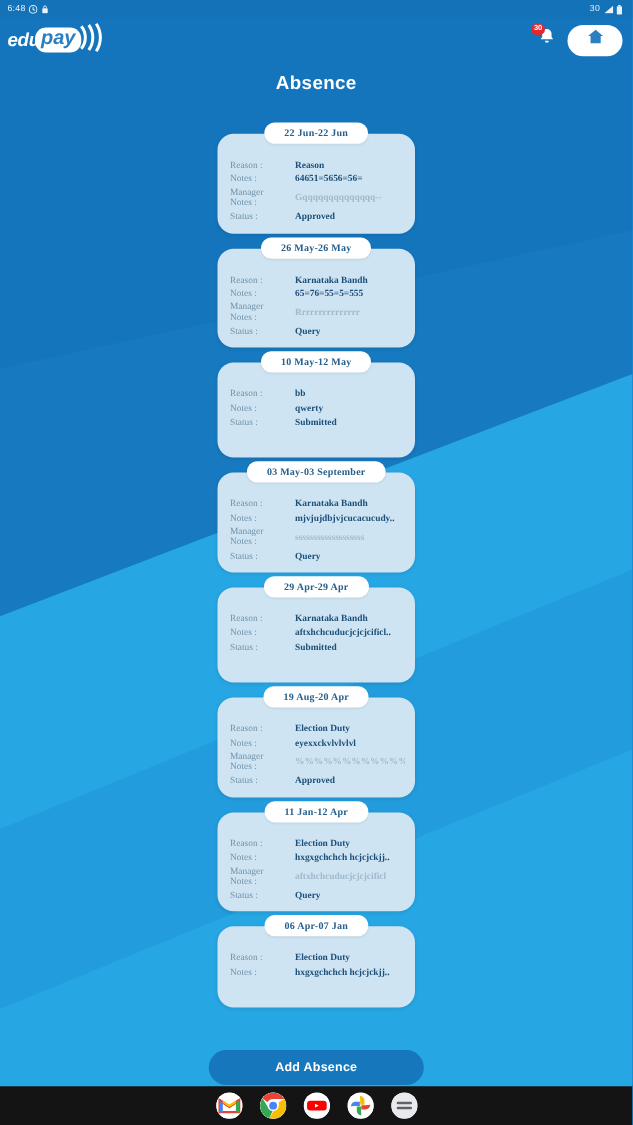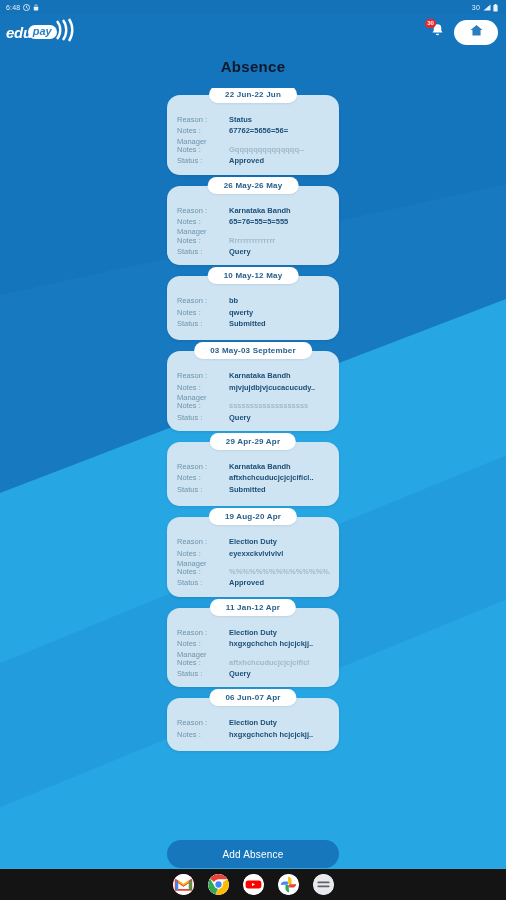--- a/index.html
+++ b/index.html
@@ -62,21 +62,21 @@
     padding: 0 8px 0 6px;
   }
   .logo-wrap { display: flex; align-items: center; }
   .logo-text {
     color: #ffffff; font-weight: bold; font-size: 15px;
     letter-spacing: -.3px; font-style: italic;
   }
   .logo-badge {
     background: #ffffff; color: #2a7fc1;
     border-radius: 9px; padding: 1px 5px 2px 5px;
-    font-size: 11px; font-weight: bold; font-style: italic;
+    font-size: 16px; font-weight: bold; font-style: italic;
     margin-left: -4px; line-height: 1.05;
   }
   .logo-arcs { margin-left: -2px; display: block; }
 
   .hdr-actions { display: flex; align-items: center; gap: 4px; position: relative; }
   .bell-btn {
     position: relative; width: 26px; height: 26px;
     display: flex; align-items: center; justify-content: center;
   }
   .bell-badge {
@@ -89,55 +89,56 @@
   }
   .home-pill {
     width: 44px; height: 25px; border-radius: 13px;
     background: #ffffff;
     display: flex; align-items: center; justify-content: center;
   }
 
   
   #page-title {
     position: absolute; top: 58px; left: 0; right: 0;
-    text-align: center; color: #0f172a;
+    text-align: center; color: #ffffff;
     font-size: 15px; font-weight: bold; letter-spacing: .3px;
     z-index: 15;
   }
 
   
   #list {
     position: absolute; top: 88px; left: 0; right: 0; bottom: 52px;
     z-index: 10;
     padding: 7px 0 0 0;
     overflow: hidden;
   }
   .card {
     position: relative;
-    width: 172px;
-    margin: 0 auto 11px auto;
+    width: 158px;
+    margin: 12px auto 11px auto;
     background: #cfe4f2;
     border-radius: 13px;
     padding: 18px 8px 9px 10px;
     box-shadow: 0 1px 3px rgba(0,0,0,.10);
-  }
-  .card.compact { padding-bottom: 12px; }
+    font-family: Liberation Serif, serif;
+  }
+  .card.compact { padding-bottom: 24px; }
   .date-chip {
     position: absolute; top: -9px; left: 50%;
     transform: translateX(-50%);
     background: #ffffff;
     border-radius: 11px;
     padding: 4px 16px 4px 16px;
     font-size: 8px; font-weight: bold;
     color: #27608c; letter-spacing: .2px;
     white-space: nowrap;
     box-shadow: 0 1px 2px rgba(0,0,0,.08);
   }
   .row {
-    display: flex; align-items: flex-end;
+    display: flex; align-items: center;
     margin-top: 2px;
     font-size: 7.5px;
     line-height: 1.25;
   }
   .row .label {
     width: 52px; flex: 0 0 52px;
     color: #6f93ad;
     font-weight: normal;
   }
   .row .label.two-line { line-height: 1.1; }
@@ -155,21 +156,21 @@
   #add-bar {
     position: absolute; left: 0; right: 0; bottom: 32px;
     display: flex; justify-content: center;
     z-index: 16;
   }
   #add-btn {
     width: 172px; height: 28px;
     background: #1677bd;
     color: #ffffff;
     border: none; border-radius: 14px;
-    font-size: 10px; font-weight: normal;
+    font-size: 10px; font-weight: bold;
     font-family: "Liberation Sans", sans-serif;
     letter-spacing: .2px;
     cursor: pointer;
   }
 
   
   #dock {
     position: absolute; left: 0; right: 0; bottom: 0; height: 32px;
     background: #141414;
     display: flex; align-items: center; justify-content: center;
@@ -259,25 +260,25 @@
 </div>
 
 <div id="page-title">Absence</div>
 
 <div id="list">
 
   <div class="card">
     <div class="date-chip">22 Jun-22 Jun</div>
     <div class="row">
       <span class="label">Reason :</span>
-      <span class="value">Status</span>
-    </div>
-    <div class="row">
-      <span class="label">Notes :</span>
-      <span class="value">67762=5656=56=</span>
+      <span class="value">Reason</span>
+    </div>
+    <div class="row">
+      <span class="label">Notes :</span>
+      <span class="value">64651=5656=56=</span>
     </div>
     <div class="row">
       <span class="label two-line">
         <span>Manager</span><br><span>Notes :</span>
       </span>
       <span class="value faint">Gqqqqqqqqqqqqqq--</span>
     </div>
     <div class="row">
       <span class="label">Status :</span>
       <span class="value">Approved</span>
@@ -398,21 +399,21 @@
       </span>
       <span class="value faint">aftxhchcuducjcjcjcificl</span>
     </div>
     <div class="row">
       <span class="label">Status :</span>
       <span class="value">Query</span>
     </div>
   </div>
 
   <div class="card compact">
-    <div class="date-chip">06 Jun-07 Apr</div>
+    <div class="date-chip">06 Apr-07 Jan</div>
     <div class="row">
       <span class="label">Reason :</span>
       <span class="value">Election Duty</span>
     </div>
     <div class="row">
       <span class="label">Notes :</span>
       <span class="value">hxgxgchchch hcjcjckjj..</span>
     </div>
   </div>
 

